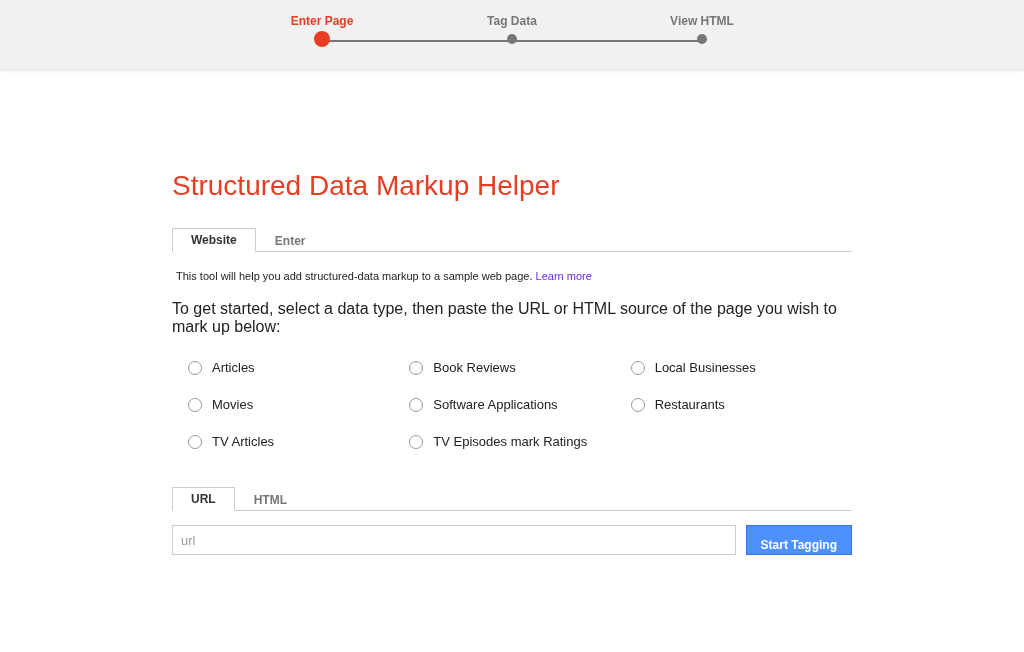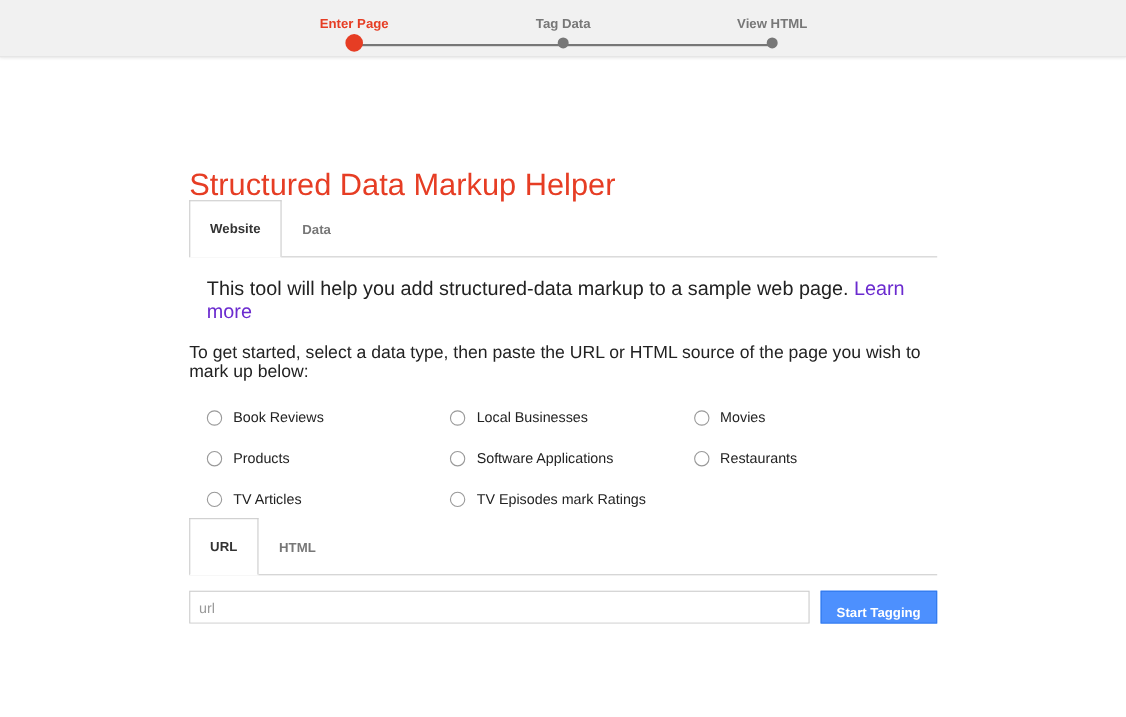--- a/index.html
+++ b/index.html
@@ -10,21 +10,21 @@
     color: #222;
     background: #fff;
   }
 
   
   .progress-wrap {
     width: 100%;
     background: #f1f1f1;
     border-bottom: 1px solid #e5e5e5;
     box-shadow: 0 1px 3px rgba(0,0,0,0.1);
-    padding: 14px 0 4px;
+    padding: 14px 0 22px;
   }
   .progress {
     position: relative;
     width: 400px;
     margin: 0 auto;
   }
   .progress-track {
     position: absolute;
     top: 26px;
     left: 10px;
@@ -80,42 +80,42 @@
   }
 
   
   .tabstrip {
     border-bottom: 1px solid #ccc;
     display: flex;
     align-items: flex-end;
     height: 26px;
   }
   .tab {
-    padding: 18px 18px;
+    padding: 4px 18px;
     font-size: 12px;
     font-weight: bold;
     color: #777;
     border: 1px solid transparent;
     border-bottom: none;
     cursor: pointer;
     position: relative;
     top: 1px;
     background: transparent;
     margin-top: 25px;
   }
   .tab.active {
     color: #333;
     border-color: #ccc;
     background: #fff;
     border-bottom: 1px solid #fff;
   }
 
   .intro {
-    margin: 18px 16px 6px;
-    font-size: 18px;
+    margin: 18px 4px 6px;
+    font-size: 11px;
   }
   .intro a { color: #6b2bcf; text-decoration: none; }
   .subintro { margin: 18px 0 24px; font-size: 16px; }
 
   .radio-grid {
     display: grid;
     grid-template-columns: repeat(3, 1fr);
     row-gap: 22px;
     column-gap: 0;
     padding-left: 16px;
@@ -182,45 +182,45 @@
     </div>
   </div>
 </div>
 
 <div class="container">
 
   <h1 class="page-title">Structured Data Markup Helper</h1>
 
   <div class="tabstrip">
     <div class="tab active">Website</div>
-    <div class="tab">Data</div>
+    <div class="tab">Enter</div>
   </div>
 
   <p class="intro">
     <span>This tool will help you add structured-data markup to a sample web page. </span><a href="#">Learn more</a>
   </p>
 
   <p class="subintro">To get started, select a data type, then paste the URL or HTML source of the page you wish to mark up below:</p>
 
   <div class="radio-grid">
     <label class="radio-item">
       <span class="radio-circle"></span>
+      <span>Articles</span>
+    </label>
+    <label class="radio-item">
+      <span class="radio-circle"></span>
       <span>Book Reviews</span>
     </label>
     <label class="radio-item">
       <span class="radio-circle"></span>
       <span>Local Businesses</span>
     </label>
     <label class="radio-item">
       <span class="radio-circle"></span>
       <span>Movies</span>
-    </label>
-    <label class="radio-item">
-      <span class="radio-circle"></span>
-      <span>Products</span>
     </label>
     <label class="radio-item">
       <span class="radio-circle"></span>
       <span>Software Applications</span>
     </label>
     <label class="radio-item">
       <span class="radio-circle"></span>
       <span>Restaurants</span>
     </label>
     <label class="radio-item">

